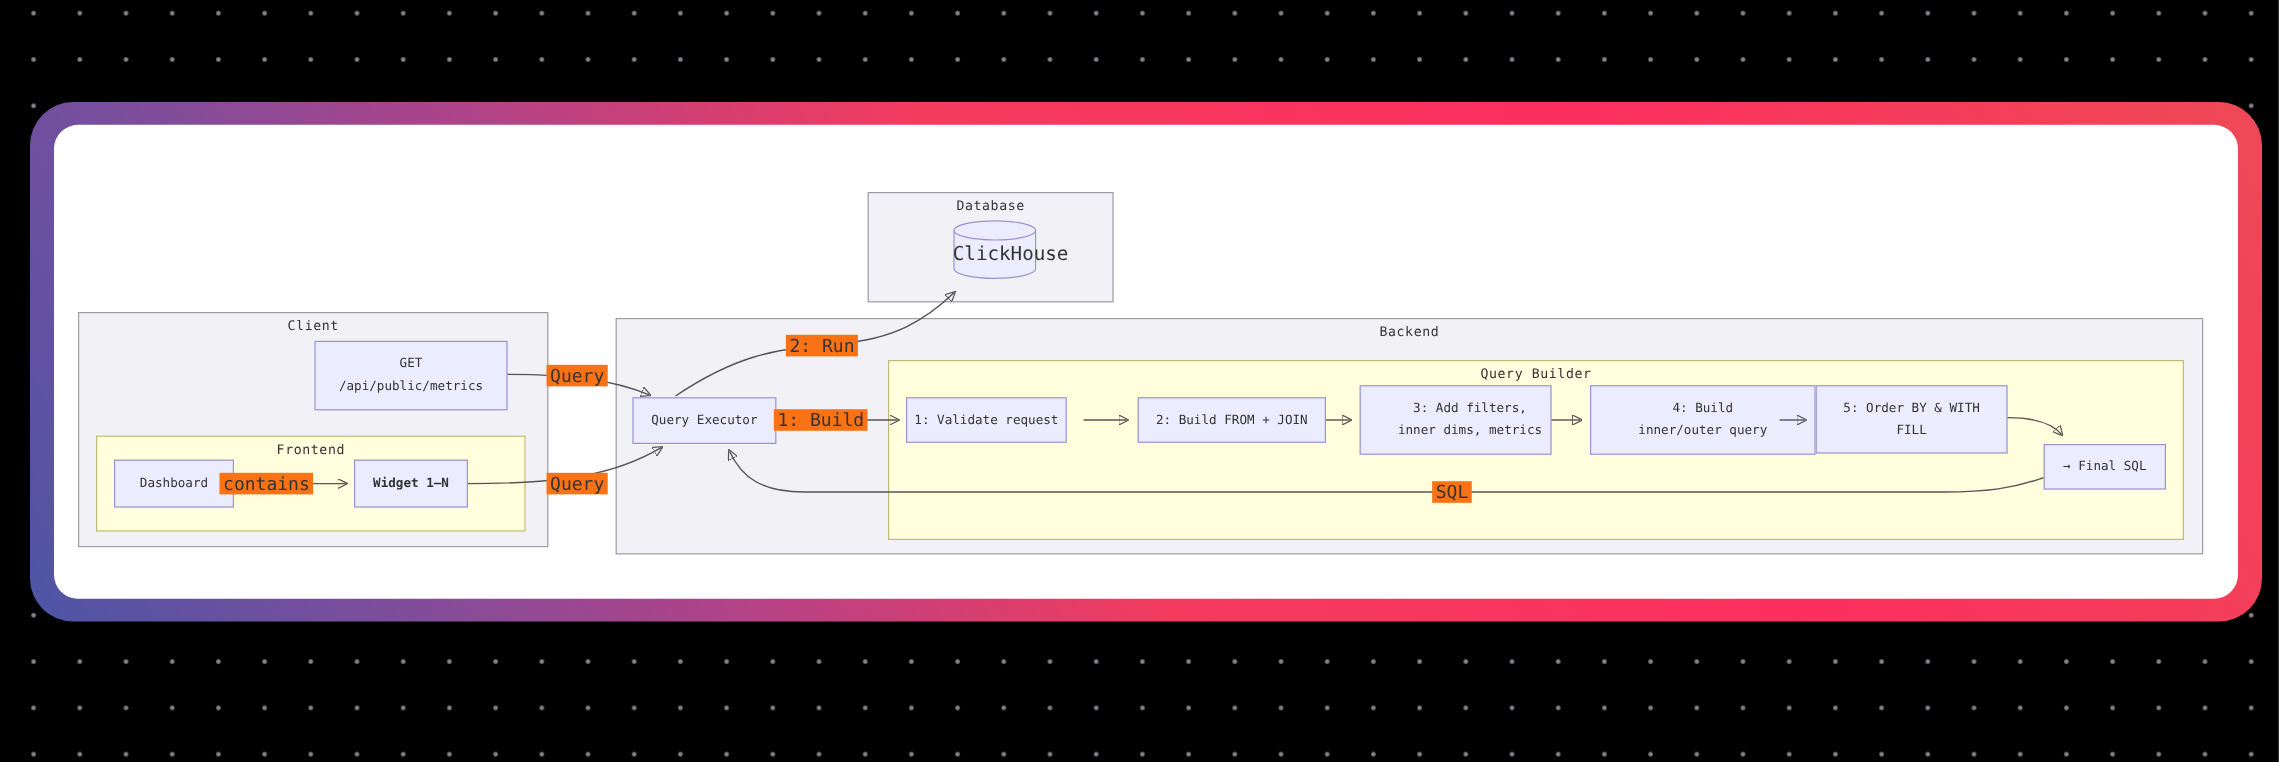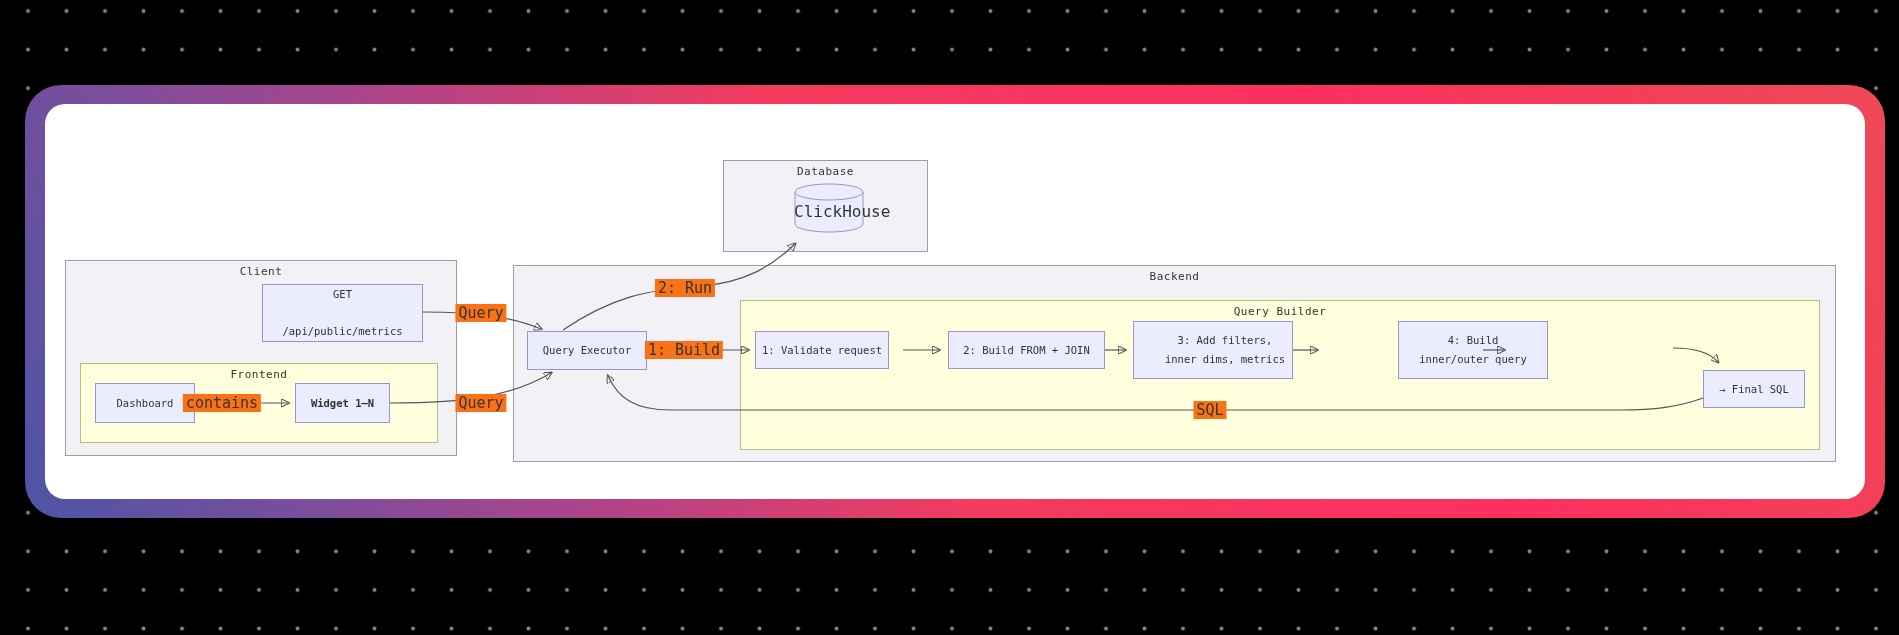--- a/index.html
+++ b/index.html
@@ -46,28 +46,28 @@
   #edges path{fill:none;stroke:#555;stroke-width:1.2;}
   
   #cl-database{left:723px;top:160px;width:205px;height:92px;z-index:1;}
   #cl-client  {left:65px; top:260px;width:392px;height:196px;z-index:1;}
   #cl-frontend{left:80px; top:363px;width:358px;height:80px;z-index:2;}
   #cl-backend {left:513px;top:265px;width:1323px;height:197px;z-index:1;}
   #cl-qb      {left:740px;top:300px;width:1080px;height:150px;z-index:2;}
   
   #n-clickhouse{left:794px;top:183px;width:70px;height:50px;background:transparent;border:none;}
   #n-clickhouse .cyl-label{position:absolute;left:0;top:19px;width:100%;text-align:center;font-size:16px;color:#333;}
-  #n-get      {left:262px;top:284px;width:161px;height:58px;justify-content:space-between;}
+  #n-get      {left:262px;top:284px;width:161px;height:58px;}
   #n-dashboard{left:95px; top:383px;width:100px; height:40px;}
   #n-widget   {left:295px;top:383px;width:95px; height:40px;font-weight:bold;}
   #n-qe       {left:527px;top:331px;width:120px;height:39px;}
   #n-qb1      {left:755px;top:331px;width:134px;height:38px;}
   #n-qb2      {left:948px;top:331px;width:157px;height:38px;}
   #n-qb3      {left:1133px;top:321px;width:160px;height:58px;padding-left:24px;}
-  #n-qb4      {left:1398px;top:321px;width:150px;height:58px;}
+  #n-qb4      {left:1325px;top:321px;width:188px;height:58px;}
   #n-qb5      {left:1513px;top:321px;width:160px;height:57px;}
   #n-final    {left:1703px;top:370px;width:102px;height:38px;}
   
   #el-query1  {left:481px;top:313px;}
   #el-query2  {left:481px;top:403px;}
   #el-contains{left:222px;top:403px;}
   #el-run     {left:685px;top:288px;}
   #el-build   {left:684px;top:350px;}
   #el-sql     {left:1210px;top:410px;}
 </style>
@@ -151,20 +151,24 @@
   <div class="node" id="n-qb3">
     <div>3: Add filters,</div>
     <div>inner dims, metrics</div>
   </div>
 
   <div class="node" id="n-qb4">
     <div>4: Build</div>
     <div>inner/outer query</div>
   </div>
 
+  <div class="node" id="n-qb5">
+    <div>5: Order BY &amp; WITH</div>
+    <div>FILL</div>
+  </div>
 
   <div class="node" id="n-final">
     <div>→ Final SQL</div>
   </div>
 
   <div class="edge-label" id="el-query1">Query</div>
   <div class="edge-label" id="el-query2">Query</div>
   <div class="edge-label" id="el-contains">contains</div>
   <div class="edge-label" id="el-run">2: Run</div>
   <div class="edge-label" id="el-build">1: Build</div>

